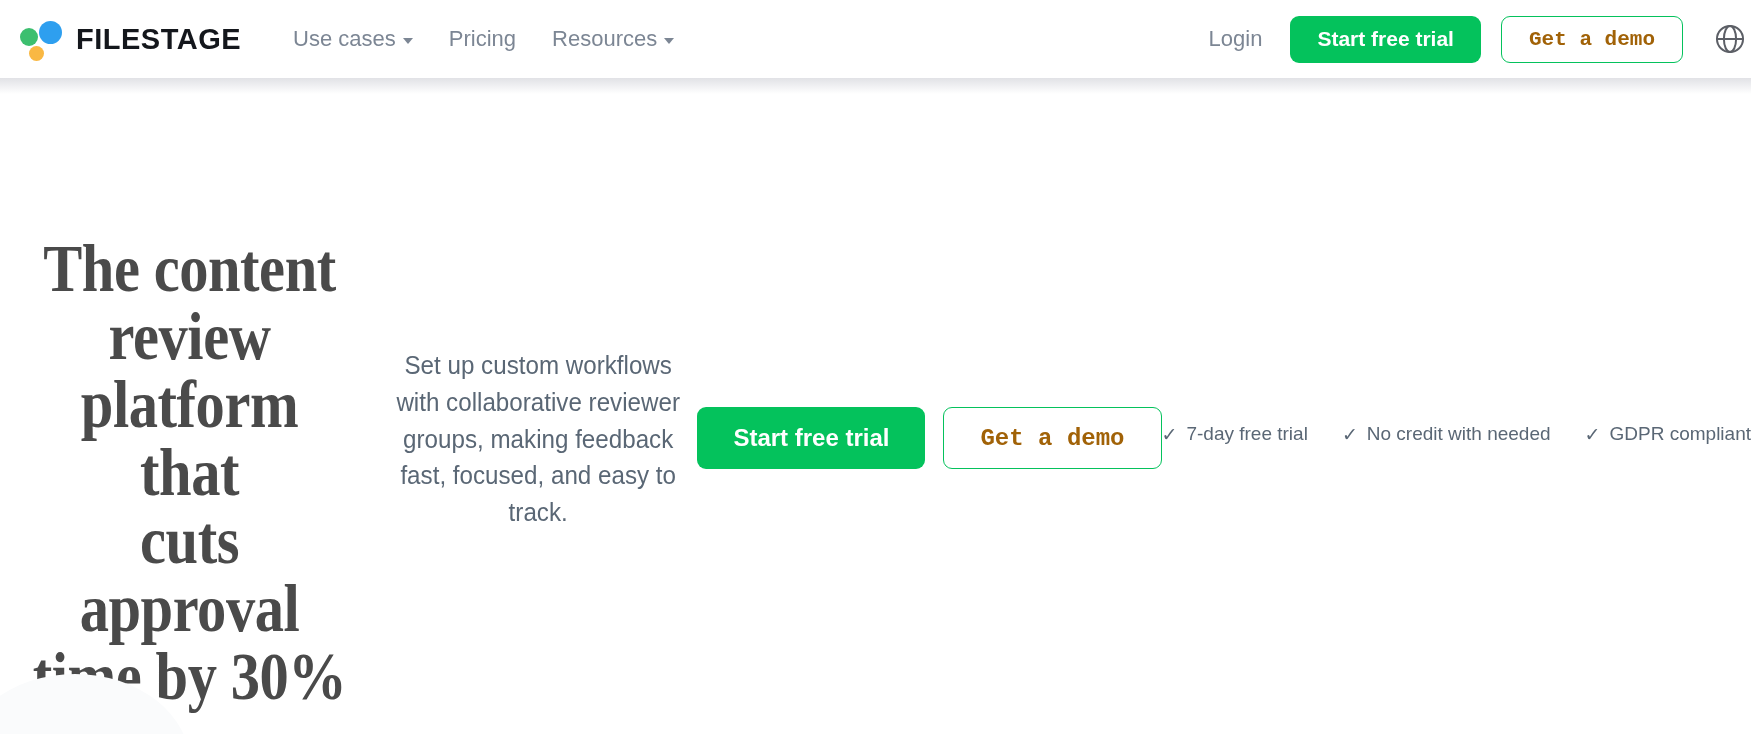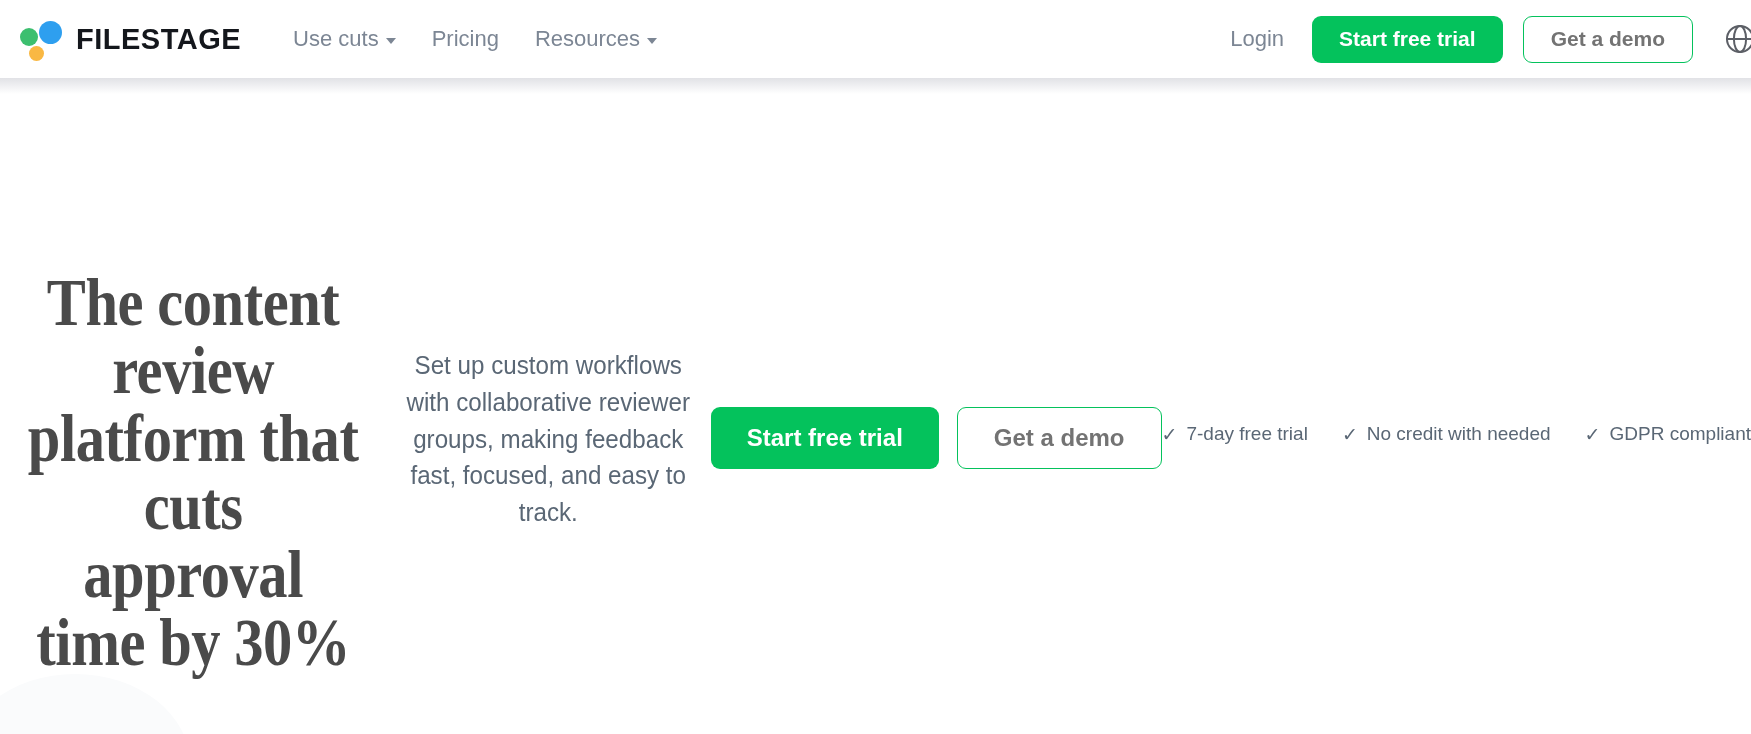--- a/index.html
+++ b/index.html
@@ -93,21 +93,21 @@
     border-top: 6px solid #7c8694;
     display: inline-block;
     margin-top: 4px;
   }
 
   #header-right {
     margin-left: auto;
     display: flex;
     align-items: center;
     gap: 0;
-    padding-right: 0;
+    padding-right: 10px;
   }
 
   #login-link {
     font-size: 22px;
     color: #7c8694;
     padding: 8px 22px;
     white-space: nowrap;
     cursor: pointer;
   }
 
@@ -121,22 +121,23 @@
     justify-content: center;
     border-radius: 9px;
   }
   .btn-solid {
     background: #04c25c;
     color: #ffffff;
     border: none;
   }
   .btn-outline {
     background: #ffffff;
-    color: #737373;
+    color: #a16207;
     border: 1.5px solid #04c25c;
+    font-family: Liberation Mono, monospace;
   }
 
   #header-trial-btn {
     font-size: 21px;
     height: 47px;
     padding: 0 27px;
     margin-left: 6px;
   }
   #header-demo-btn {
     font-size: 21px;
@@ -257,21 +258,21 @@
         <span class="dot dot-blue"></span>
         <span class="dot dot-yellow"></span>
       </div>
       <div id="logo-text">FILESTAGE</div>
     </div>
 
     <nav id="nav">
 
 
       <div class="nav-item">
-        <span>Use cuts</span>
+        <span>Use cases</span>
         <span class="nav-caret"></span>
       </div>
 
       <div class="nav-item">
         <span>Pricing</span>
       </div>
 
       <div class="nav-item">
         <span>Resources</span>
         <span class="nav-caret"></span>

